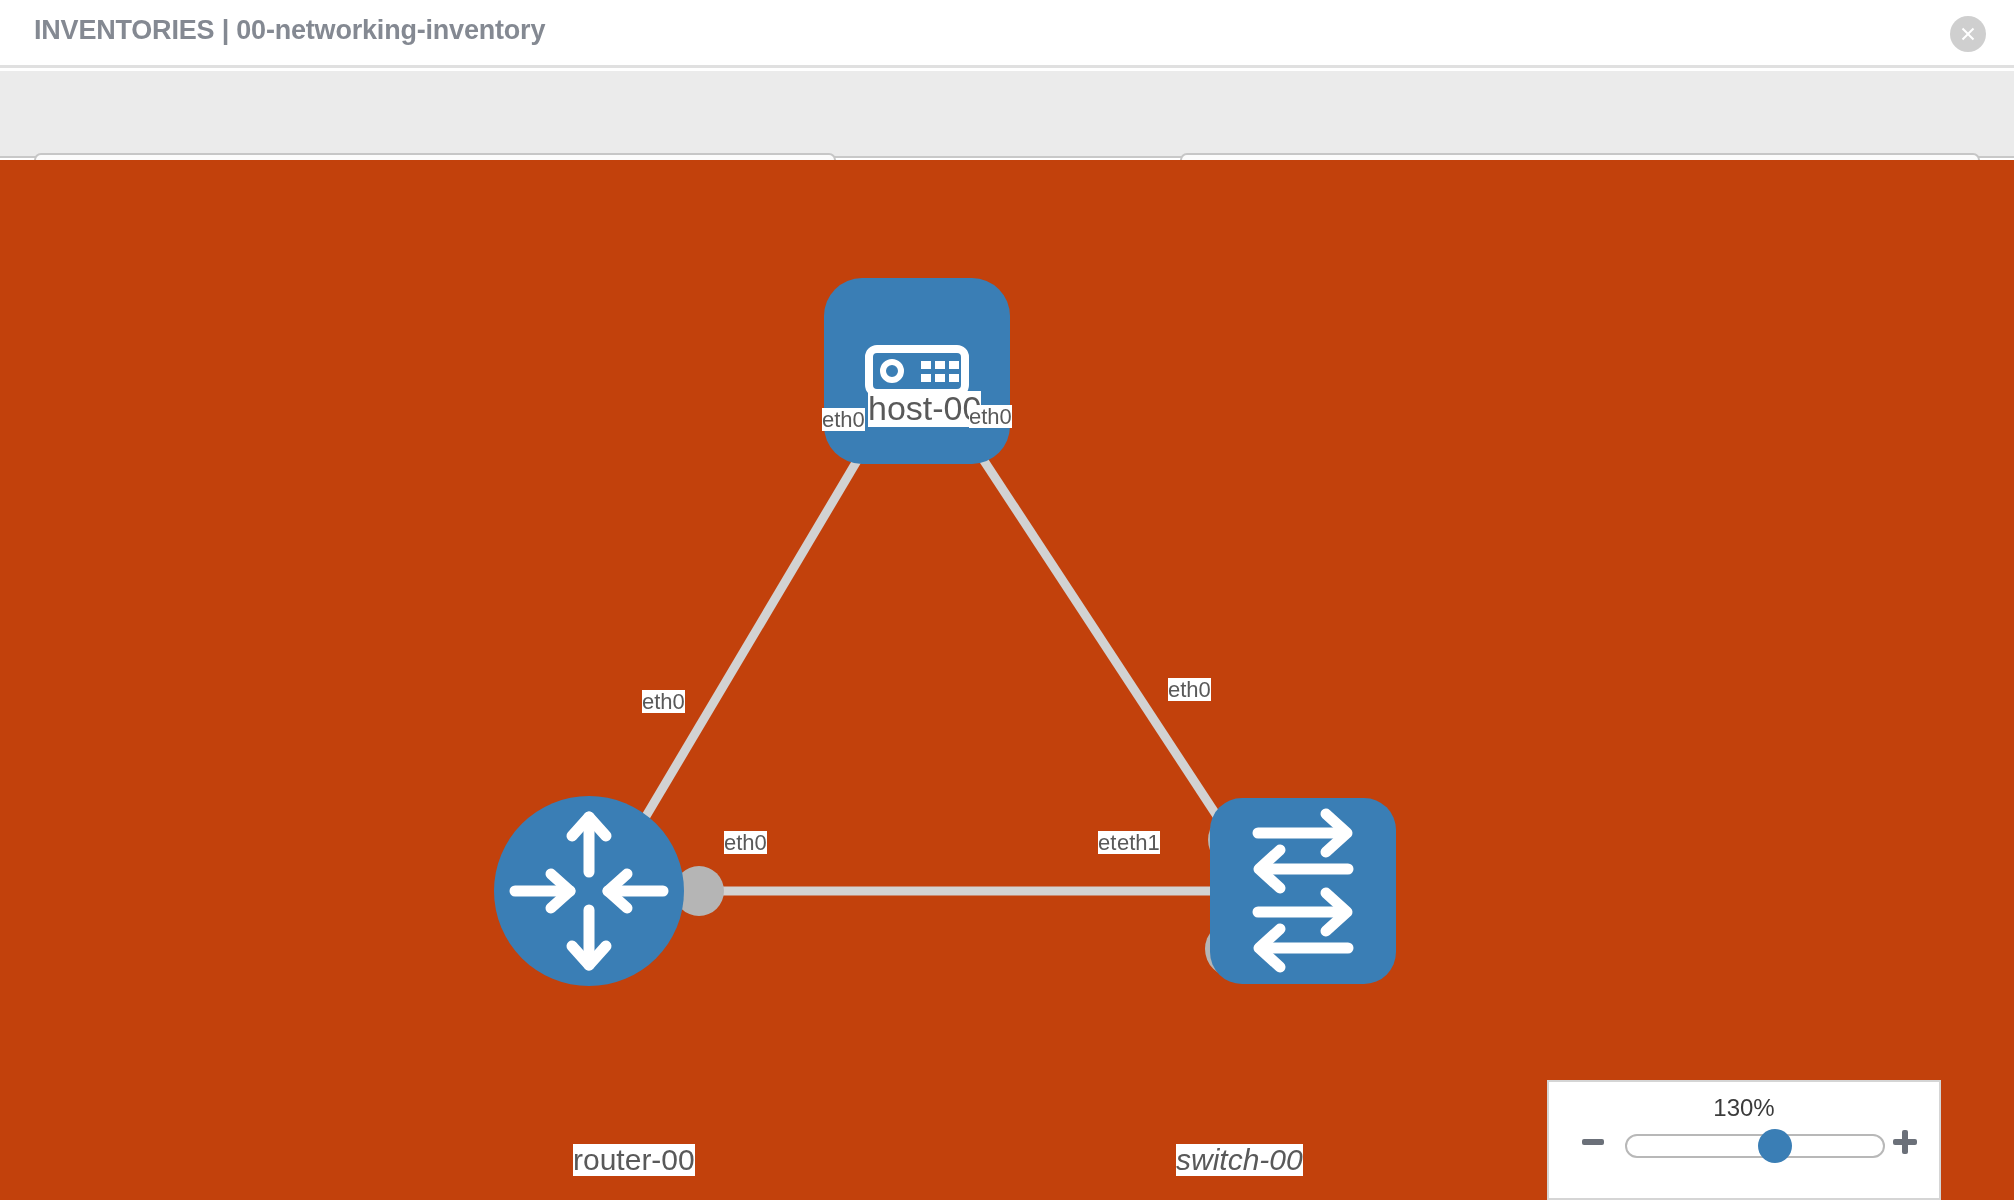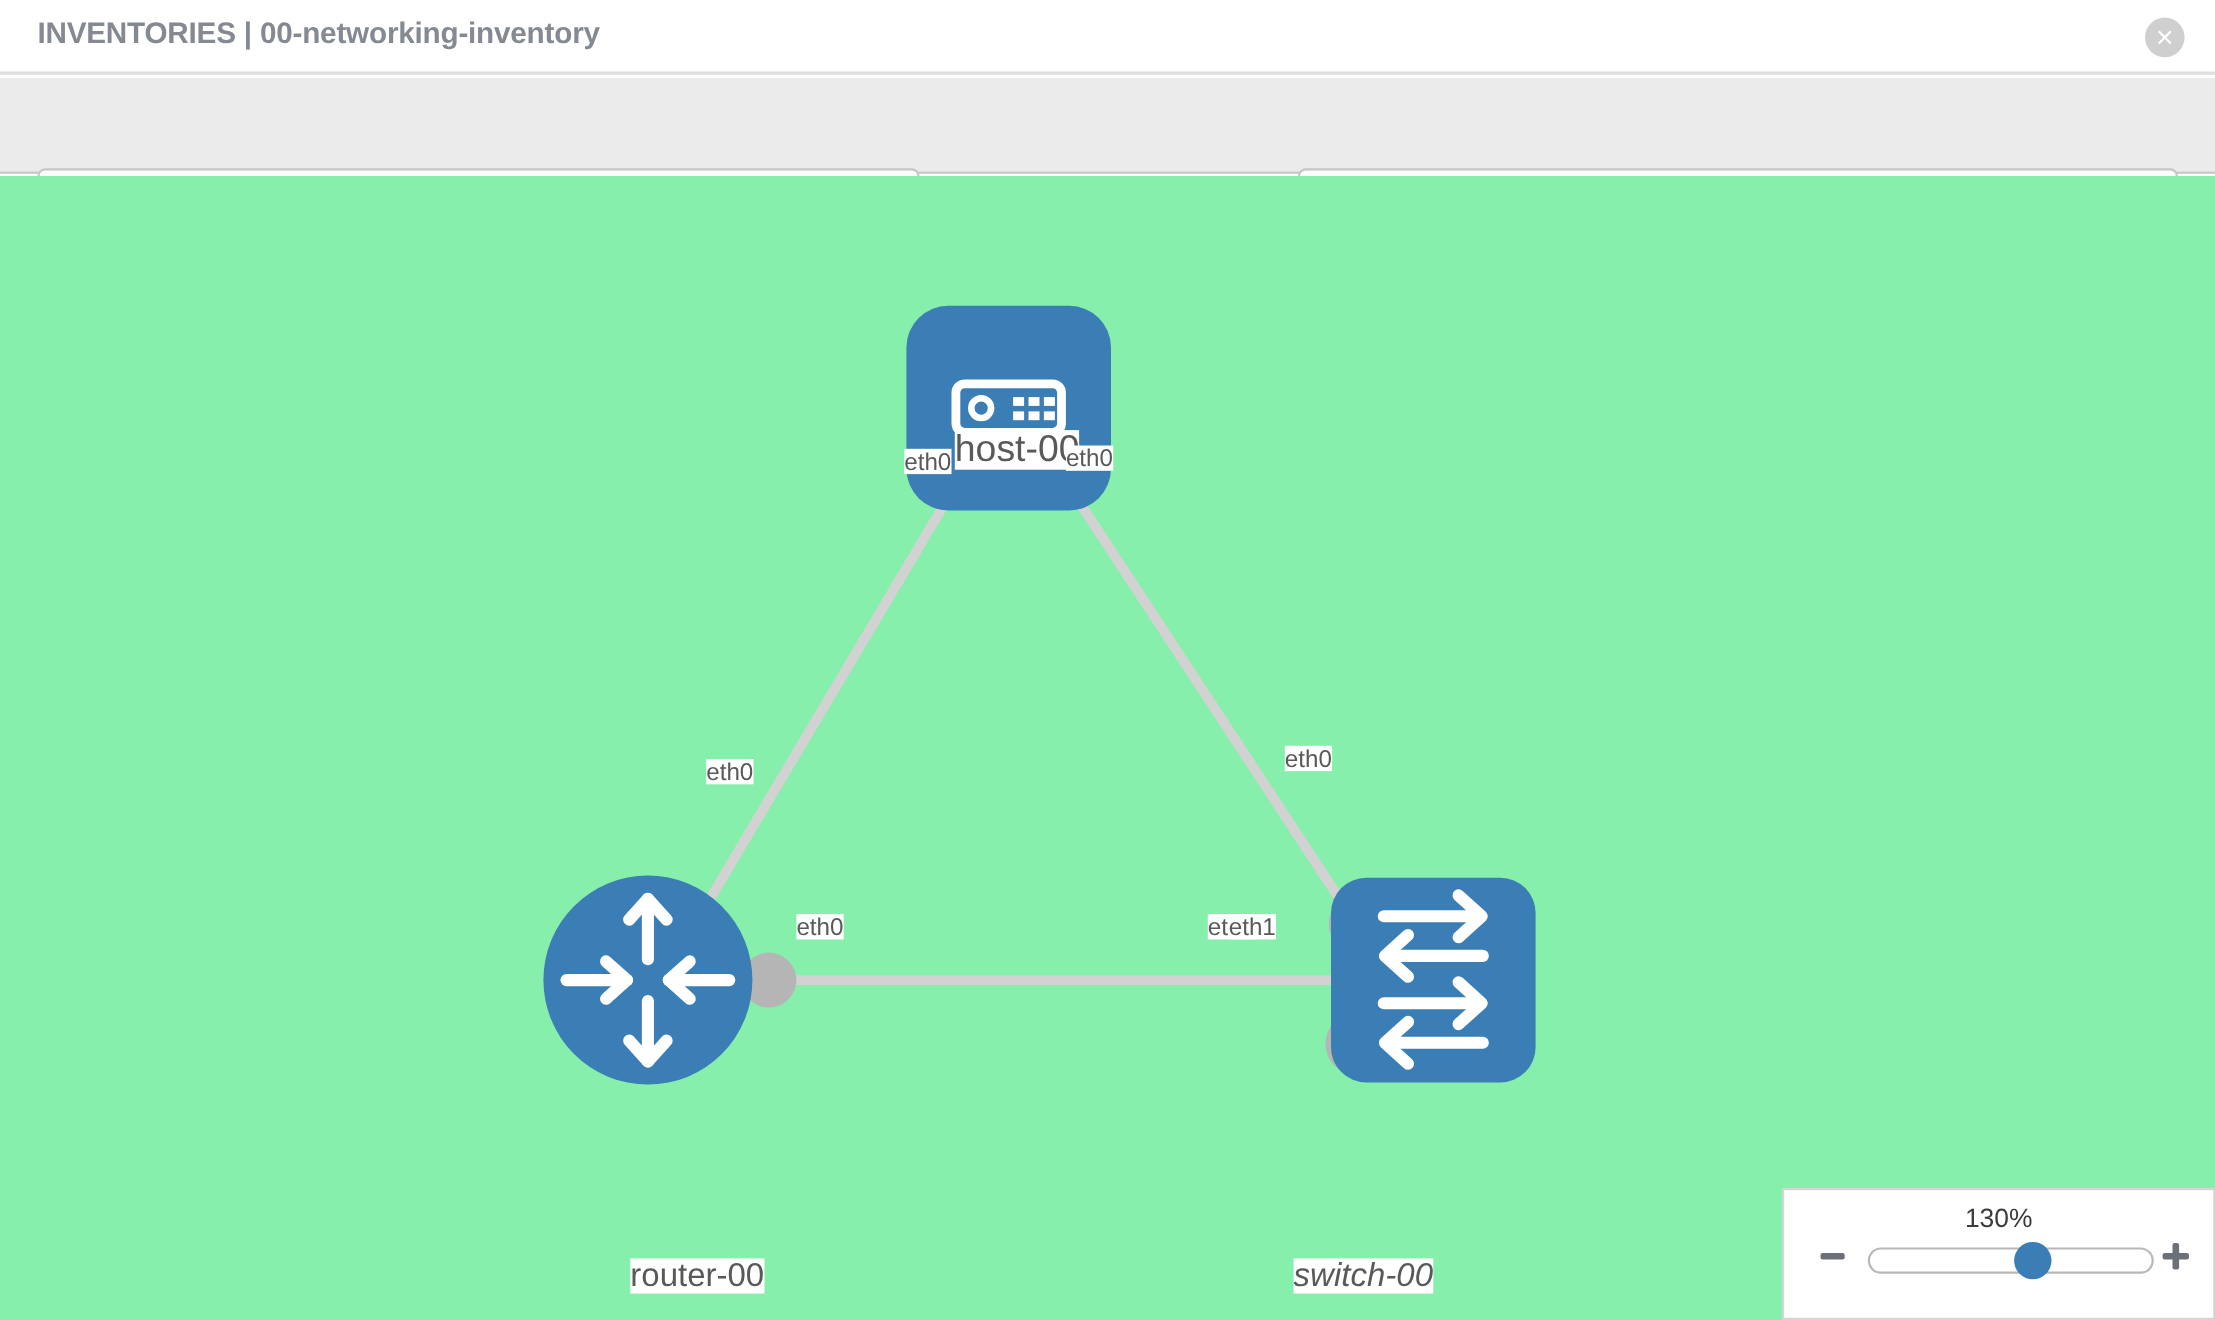--- a/index.html
+++ b/index.html
@@ -112,21 +112,21 @@
     color: #9a9a9a;
     letter-spacing: 0.2px;
   }
 
   
   .canvas {
     position: absolute;
     left: 0; top: 160px;
     width: 2014px;
     height: 1040px;
-    background: #86efac;
+    background: #c2410c;
     overflow: hidden;
   }
   .topology-svg {
     position: absolute;
     left: 0; top: 0;
     width: 2014px;
     height: 1040px;
     display: block;
   }
 
@@ -139,21 +139,21 @@
     white-space: nowrap;
     line-height: 1.05;
   }
   .nlabel.host  { font-size: 34px; }
   .nlabel.name  { font-size: 30px; }
   .nlabel.iface { font-size: 22px; }
 
   
   .zoom-panel {
     position: absolute;
-    left: 1620px; top: 1080px;
+    left: 1547px; top: 1080px;
     width: 394px; height: 120px;
     background: #ffffff;
     border: 2px solid #d5d5d5;
     padding-left: 44px;
   }
   .zoom-level {
     position: absolute;
     top: 12px; left: 0; right: 0;
     text-align: center;
     font-size: 24px;

